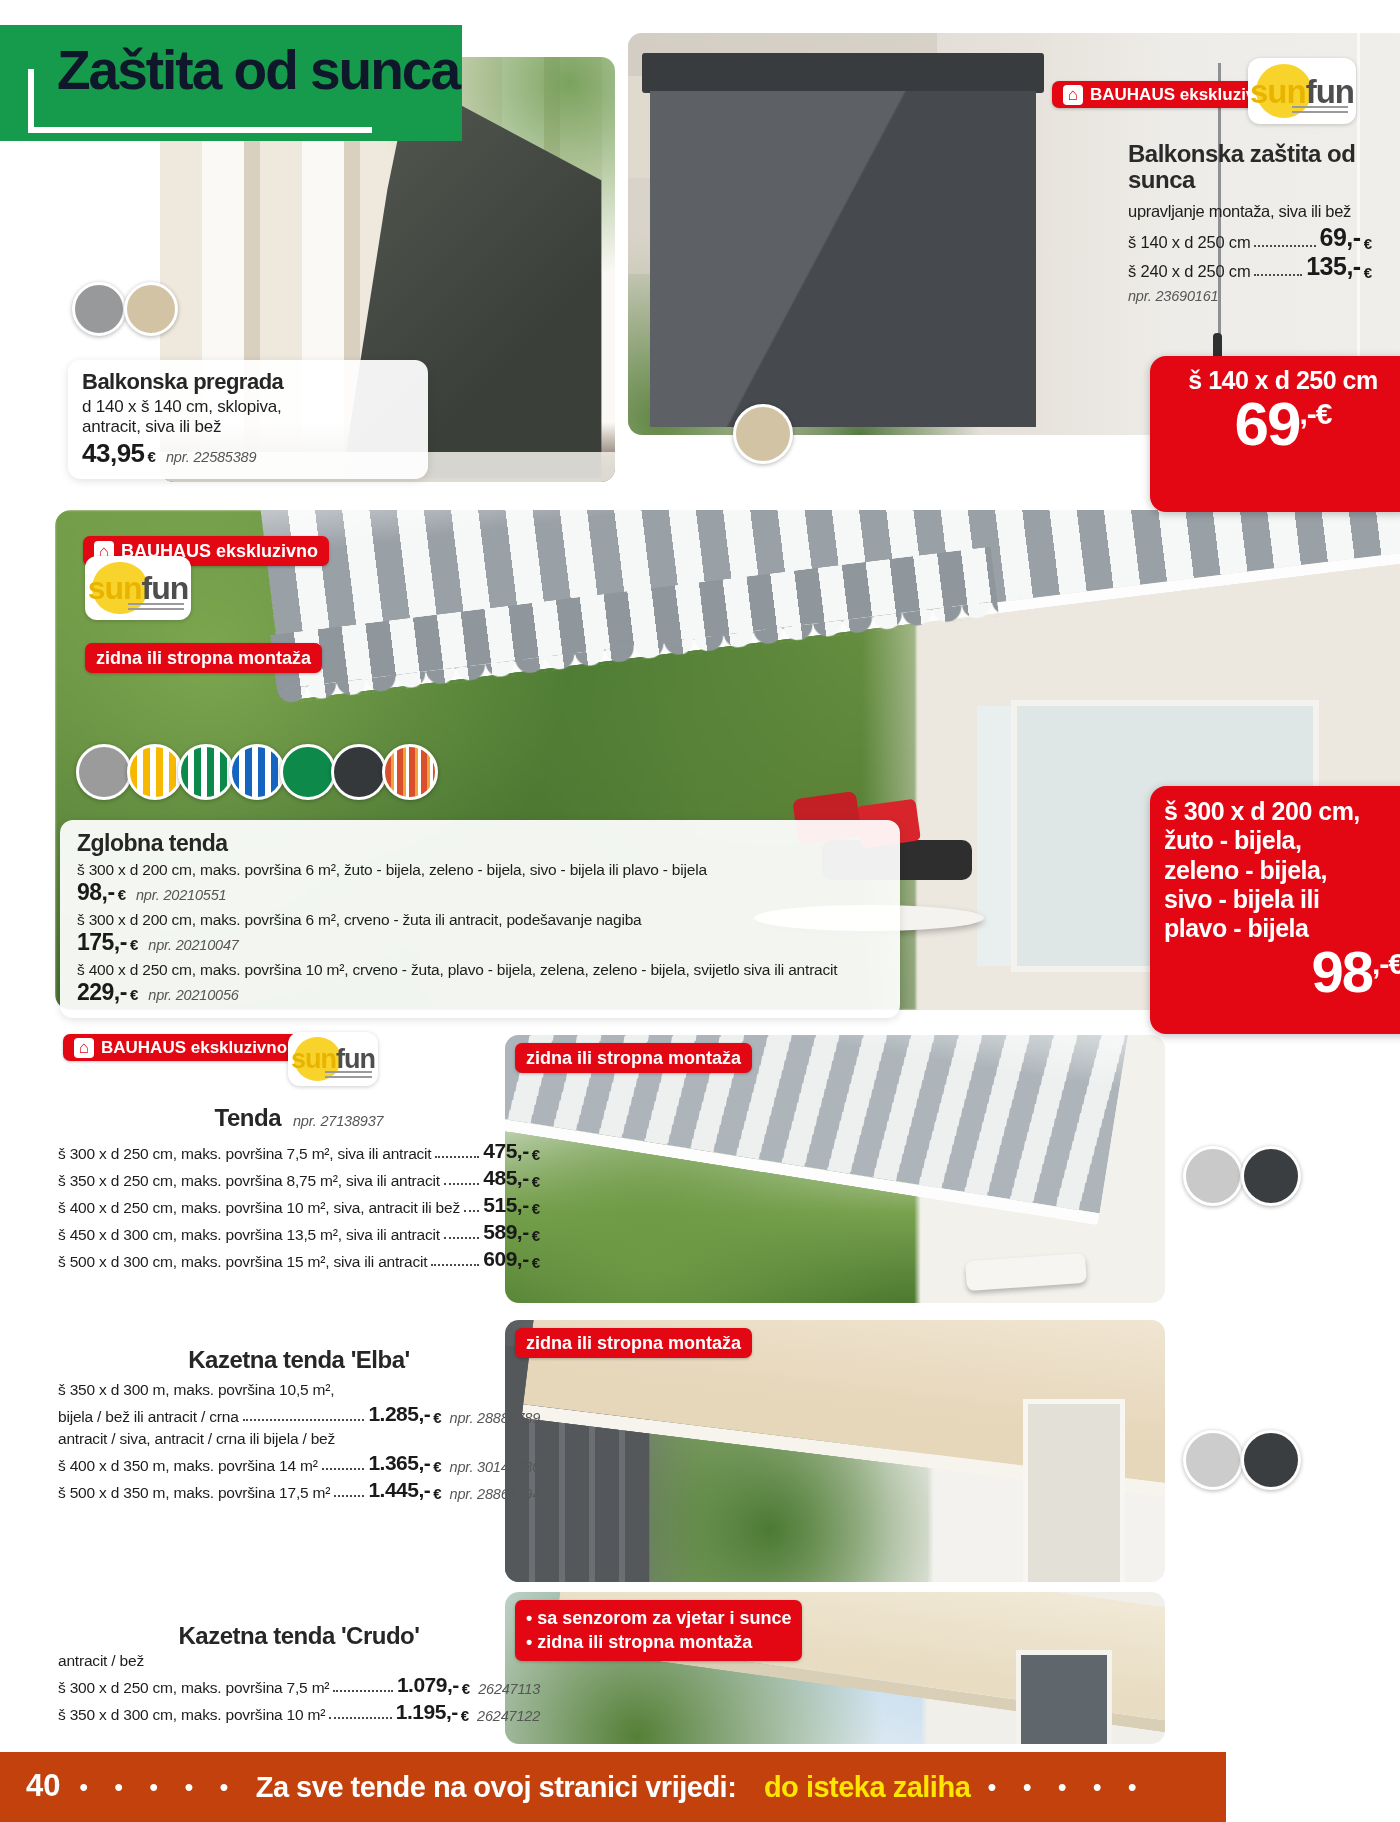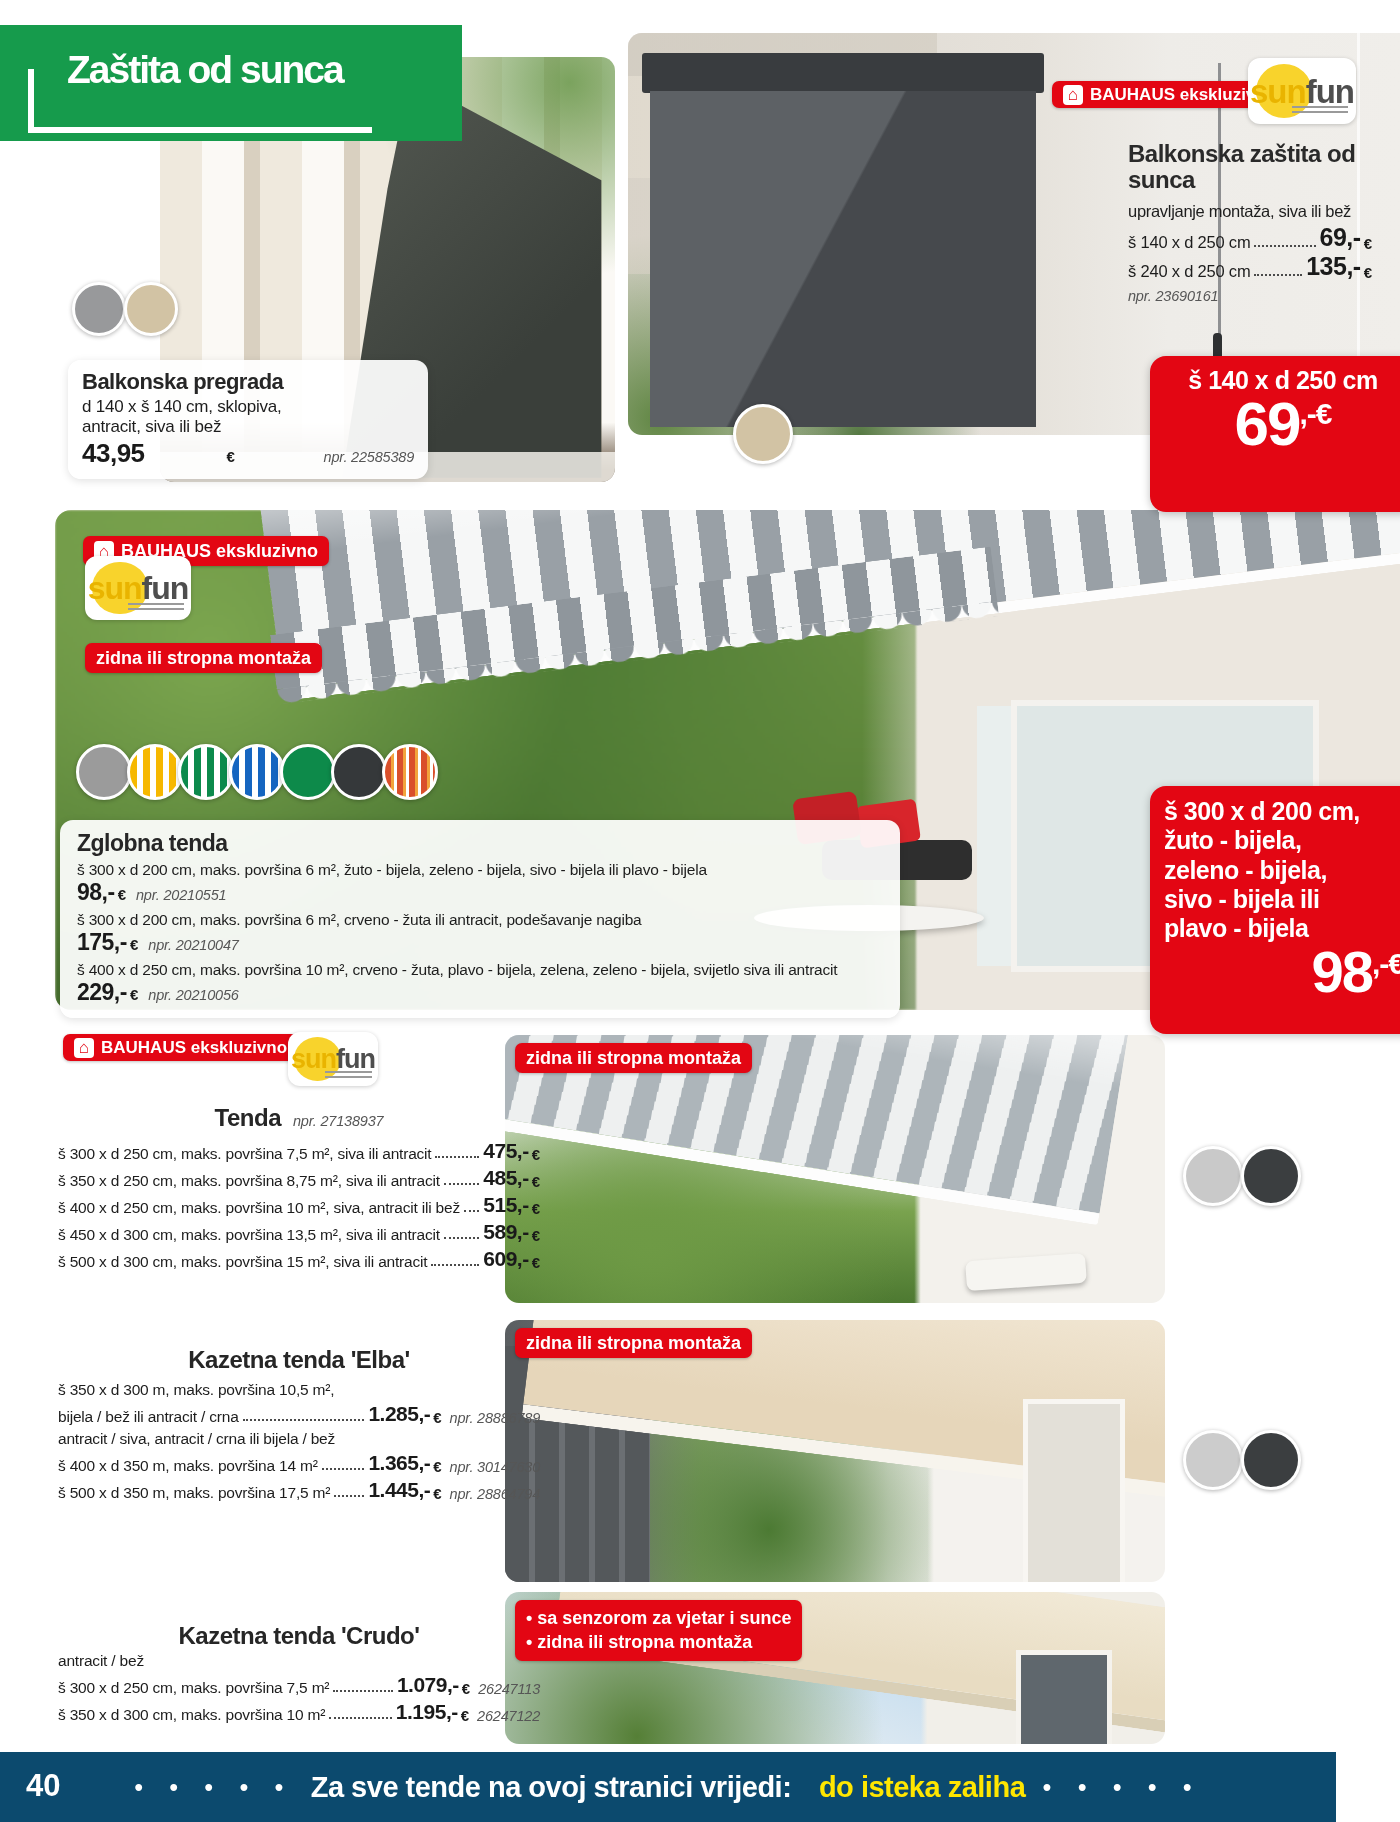--- a/index.html
+++ b/index.html
@@ -29,21 +29,21 @@
   .eur{font-size:15px;font-weight:700;color:#1a1a1a;margin-left:3px;}
   .sku{font-style:italic;color:#565656;font-size:14.5px;letter-spacing:-0.2px;}
   .pricebox{position:absolute;background:#e30613;border-radius:16px;color:#fff;z-index:7;
             box-shadow:0 2px 8px rgba(0,0,0,.25);}
   .pb-price{display:flex;justify-content:center;align-items:flex-start;font-weight:800;}
   .pb-num{font-size:62px;line-height:.92;letter-spacing:-2px;}
   .pb-tail{font-size:30px;margin-top:2px;letter-spacing:-1px;}
 
   
   .banner{position:absolute;left:0;top:25px;width:462px;height:116px;background:#169b4c;z-index:7;}
-  .banner h1{margin:13px;position:absolute;left:54px;top:10px;font-size:39px;font-weight:800;color:#ffffff;
+  .banner h1{margin:3px;position:absolute;left:54px;top:10px;font-size:55px;font-weight:800;color:#0f172a;
              letter-spacing:-2px;white-space:nowrap;}
   .bracket{position:absolute;left:28px;top:44px;width:338px;height:58px;
            border-left:6px solid #fff;border-bottom:6px solid #fff;}
 
   
   .photo1{left:160px;top:57px;width:455px;height:425px;
     background:
       radial-gradient(circle at 90% 6%,rgba(110,155,80,.9),rgba(110,155,80,0) 34%),
       linear-gradient(180deg,rgba(0,0,0,0) 86%,#6b5a47 97%),
       repeating-linear-gradient(90deg,#efe9dd 0 42px,#fbf9f5 42px 84px,#d9d0c0 84px 100px);}
@@ -164,21 +164,21 @@
 
   
   .tblock{position:absolute;width:482px;z-index:5;}
   .tblock h3{margin:0 0 7px 0;font-size:24px;font-weight:800;color:#262626;letter-spacing:-0.5px;
              display:flex;align-items:baseline;gap:12px;justify-content:center;}
   .tblock h3 .sku{font-weight:400;}
   .tblock .flexrow{margin-top:3px;}
   .plain{font-size:15.5px;letter-spacing:-0.2px;color:#1d1d1d;margin-top:4px;}
 
   
-  .footer{position:absolute;left:0;top:1752px;width:1336px;height:70px;background:#0c4a6e;z-index:8;
+  .footer{position:absolute;left:0;top:1752px;width:1226px;height:70px;background:#c2410c;z-index:8;
           display:flex;align-items:center;}
   .pagenum{position:absolute;left:26px;top:16px;font-size:31px;font-weight:800;color:#fff;}
   .foot-line{width:100%;text-align:center;font-size:29px;font-weight:800;color:#fff;letter-spacing:-0.5px;}
   .foot-line .bull{letter-spacing:10px;font-size:24px;vertical-align:2px;margin:0 10px;}
   .foot-hl{color:#ffe600;margin-left:20px;}
 </style>
 </head>
 <body>
 
 <div class="page">
@@ -194,21 +194,21 @@
     <h1>Zaštita od sunca</h1>
   </div>
 
   <span class="sw" style="left:72px;top:282px;width:48px;height:48px;background:#98999b;"></span>
   <span class="sw" style="left:124px;top:282px;width:48px;height:48px;background:#d2c3a4;"></span>
 
   <div class="card" style="left:68px;top:360px;width:332px;padding:9px 14px 10px 14px;">
     <div style="font-size:22px;font-weight:800;color:#262626;letter-spacing:-0.5px;">Balkonska pregrada</div>
     <div class="spec" style="font-size:17px;margin-top:2px;">d 140 x š 140 cm, sklopiva,</div>
     <div class="spec" style="font-size:17px;">antracit, siva ili bež</div>
-    <div style="display:flex;align-items:baseline;margin-top:1px;justify-content:space-between;">
+    <div style="display:flex;align-items:baseline;margin-top:1px;">
       <span class="pr" style="font-size:26px;">43,95</span>
       <span class="eur">€</span>
       <span class="sku" style="margin-left:10px;">npr. 22585389</span>
     </div>
   </div>
 
   <div class="photo photo2">
     <div class="p2-bldg"></div>
     <div class="p2-topbar"></div>
     <div class="p2-canvas"></div>

